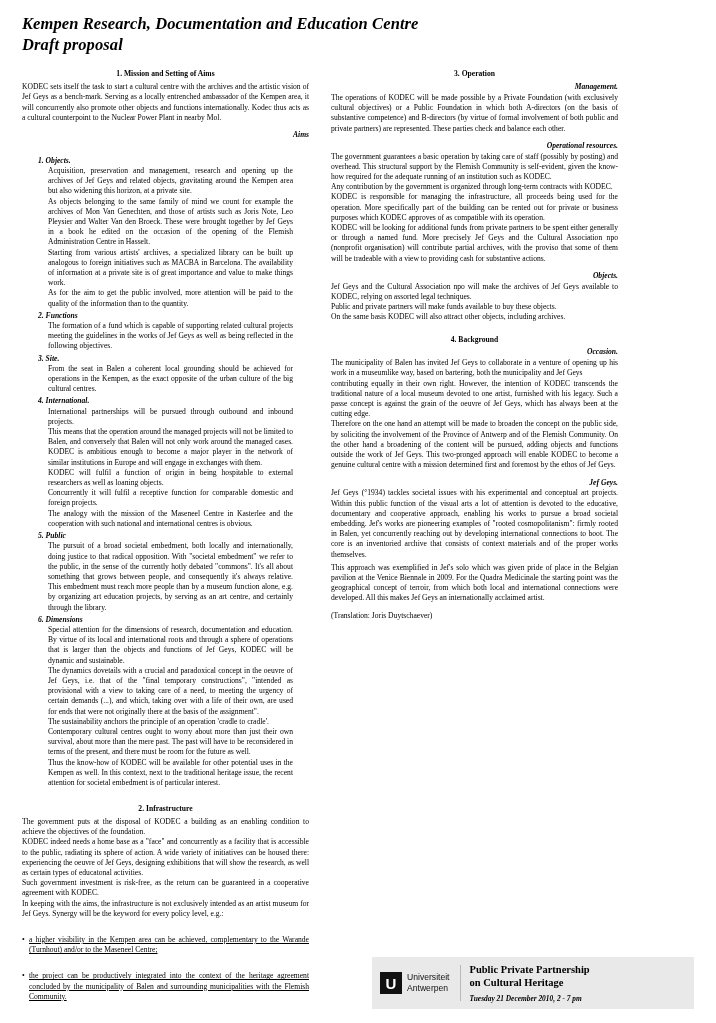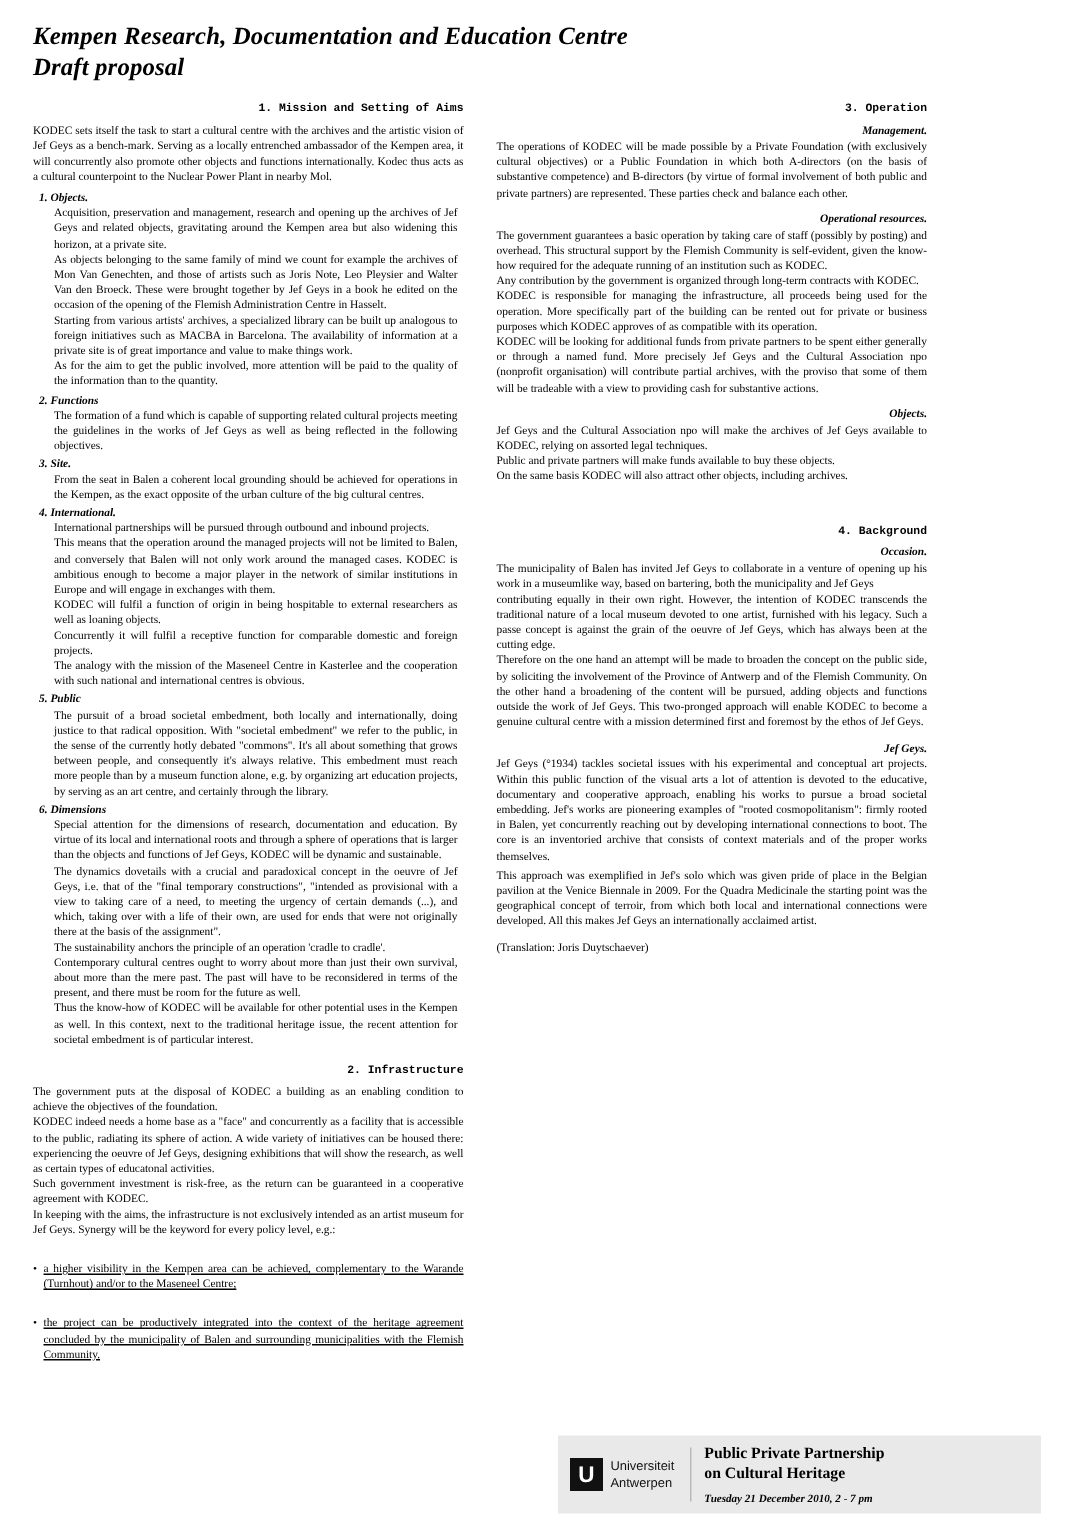--- a/index.html
+++ b/index.html
@@ -38,40 +38,39 @@
     line-height: 1.345;
     text-align: justify;
   }
   .col-left { }
   .col-right { position: relative; }
   h2.sec {
     font-size: 7.6px;
     font-weight: bold;
     margin: 0 0 3px 0;
     line-height: 1.3;
-    text-align: right;
-    font-family: Liberation Mono, monospace;
+    text-align: center;
   }
   h3.sub {
     font-size: 7.6px;
     font-weight: bold;
     font-style: italic;
     margin: 7px 0 1px 0;
     line-height: 1.3;
     text-align: right;
   }
   h3.sub.tight { margin-top: 6px; }
   p {
     margin: 0 0 0 0;
     text-align: justify;
   }
   p.gap { margin-top: 7px; }
   p.sm-gap { margin-top: 3px; }
   ol.aims {
-    margin: 4px;
+    margin: 16px;
     padding: 0;
     list-style: none;
     counter-reset: aim;
   }
   ol.aims > li {
     margin: 0 0 2px 0;
     padding: 0;
   }
   .aim-head {
     font-style: italic;
@@ -167,20 +166,21 @@
     <div>Draft proposal</div>
   </div>
 
   <div class="columns">
 
     <div class="col col-left">
 
       <h2 class="sec">1. Mission and Setting of Aims</h2>
       <p>KODEC sets itself the task to start a cultural centre with the archives and the artistic vision of Jef Geys as a bench-mark. Serving as a locally entrenched  ambassador of the Kempen area, it will concurrently also promote other objects and functions internationally. Kodec thus acts as a cultural counterpoint to the Nuclear Power Plant in nearby Mol.</p>
 
+      <h3 class="sub">Aims</h3>
 
       <ol class="aims">
         <li>
           <span class="aim-head">1.</span>
           <span class="aim-head">Objects.</span>
           <div class="aim-body">
             <p>Acquisition, preservation and management, research and opening up the archives of Jef Geys and related objects, gravitating around the Kempen area but also widening this horizon, at a private site.</p>
             <p>As objects belonging to the same family of mind we count for example the archives of Mon Van Genechten, and those of artists such as Joris Note, Leo Pleysier and Walter Van den Broeck. These were brought together by Jef Geys in a book he edited on the occasion of the opening of the Flemish Administration Centre in Hasselt.</p>
             <p>Starting from various artists' archives, a specialized library can be built up analogous to foreign initiatives such as MACBA in Barcelona. The availability of information at a private site is of great importance and value to make things work.</p>
             <p>As for the aim to get the public involved, more attention will be paid to the quality of the information than to the quantity.</p>
@@ -252,21 +252,21 @@
       <p>The government guarantees a basic operation by taking care of staff (possibly by posting) and overhead. This structural support by the Flemish Community  is self-evident, given  the know-how required for the adequate running of an institution such as KODEC.</p>
       <p>Any contribution by the government is organized through long-term contracts with KODEC.</p>
       <p>KODEC is responsible for managing the infrastructure, all proceeds being used for the operation. More specifically part of the building can be rented out  for private or business purposes which KODEC approves of as compatible with its operation.</p>
       <p>KODEC will be looking for additional funds from private partners to be spent either generally or through a named fund. More precisely Jef Geys and the Cultural Association npo (nonprofit organisation) will contribute partial archives, with the proviso that some of them will be tradeable with a view to providing cash for substantive actions.</p>
 
       <h3 class="sub">Objects.</h3>
       <p>Jef Geys and the Cultural Association npo will make the archives of Jef Geys available to KODEC, relying on assorted legal techniques.</p>
       <p>Public and private partners will make funds available to buy these objects.</p>
       <p>On the same basis KODEC will also attract other objects, including archives.</p>
 
-      <h2 class="sec" style="margin-top:28px;">4. Background</h2>
+      <h2 class="sec" style="margin-top:12px;">4. Background</h2>
       <h3 class="sub tight" style="margin-top:3px;padding-left:11px;">Occasion.</h3>
       <p>The municipality of Balen has invited Jef Geys to collaborate in a venture of opening up his work in a museumlike way, based on bartering, both the municipality and Jef Geys</p>
       <p>contributing equally in their own right. However, the intention of KODEC transcends  the traditional nature of a local museum devoted to one artist, furnished with his legacy. Such a passe concept is against the grain of the oeuvre of Jef Geys, which has always been at the cutting edge.</p>
       <p>Therefore on the one hand an attempt will be made to broaden the concept on the public side, by soliciting the involvement of the Province of Antwerp and of the Flemish Community. On the other hand a broadening of the  content will be pursued, adding objects and functions outside the work of Jef Geys. This two-pronged approach will enable KODEC to become a genuine cultural centre with a mission determined first and foremost by the ethos of Jef Geys.</p>
 
       <h3 class="sub">Jef Geys.</h3>
       <p>Jef Geys (°1934) tackles societal issues with his experimental and conceptual art projects. Within this public function of the visual arts a lot of attention is devoted to the educative, documentary and cooperative approach, enabling his works to pursue a broad societal embedding. Jef's works are pioneering examples of "rooted cosmopolitanism": firmly rooted in Balen, yet concurrently  reaching out by developing international connections to boot. The core is an inventoried archive that consists of context materials and of the proper works themselves.</p>
       <p class="sm-gap">This approach was exemplified in Jef's  solo which was given pride of place in the Belgian pavilion at the Venice Biennale in 2009. For the Quadra Medicinale the starting point was the geographical concept of terroir, from which both local and international connections were developed. All this makes Jef Geys an internationally acclaimed artist.</p>
 
       <p class="gap">(Translation: Joris Duytschaever)</p>

